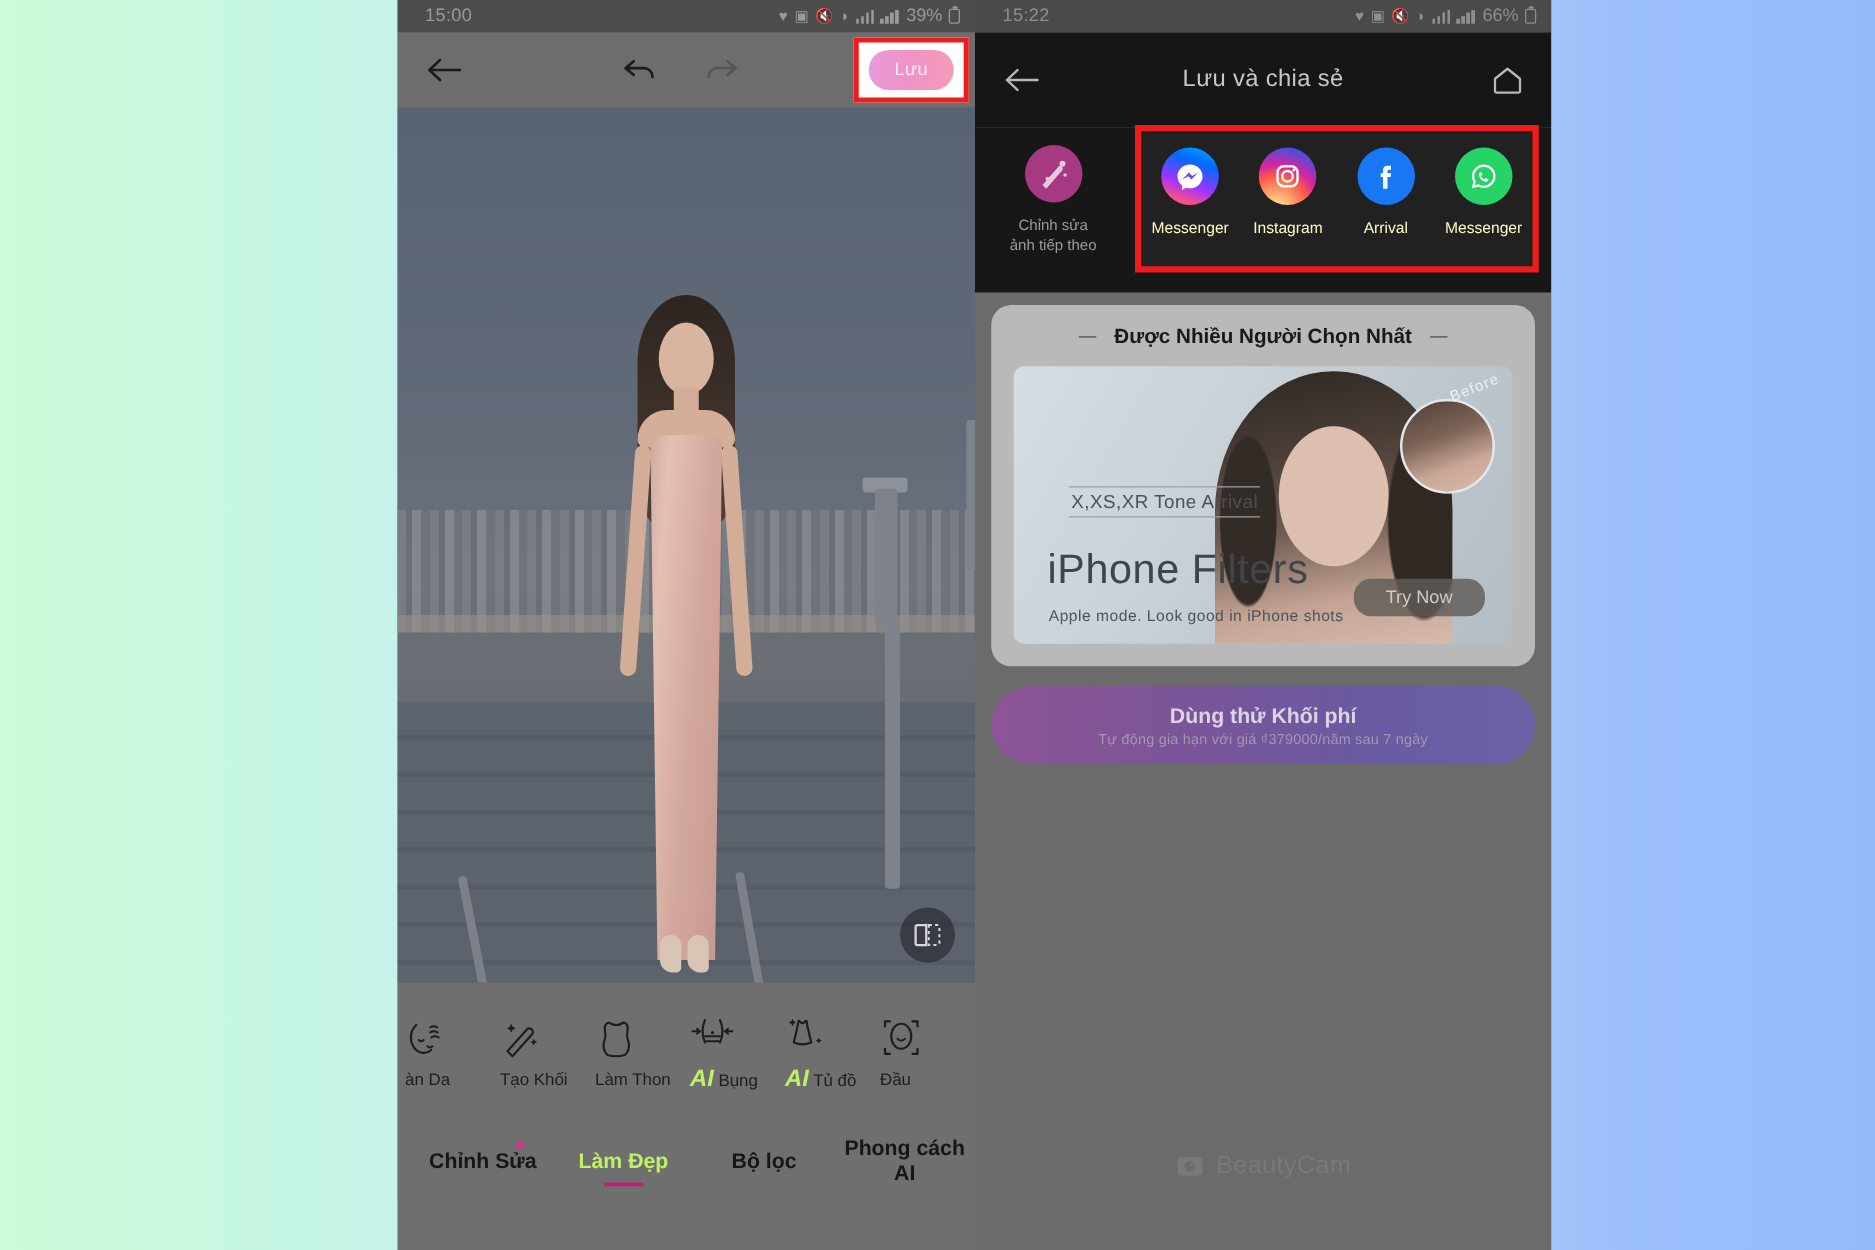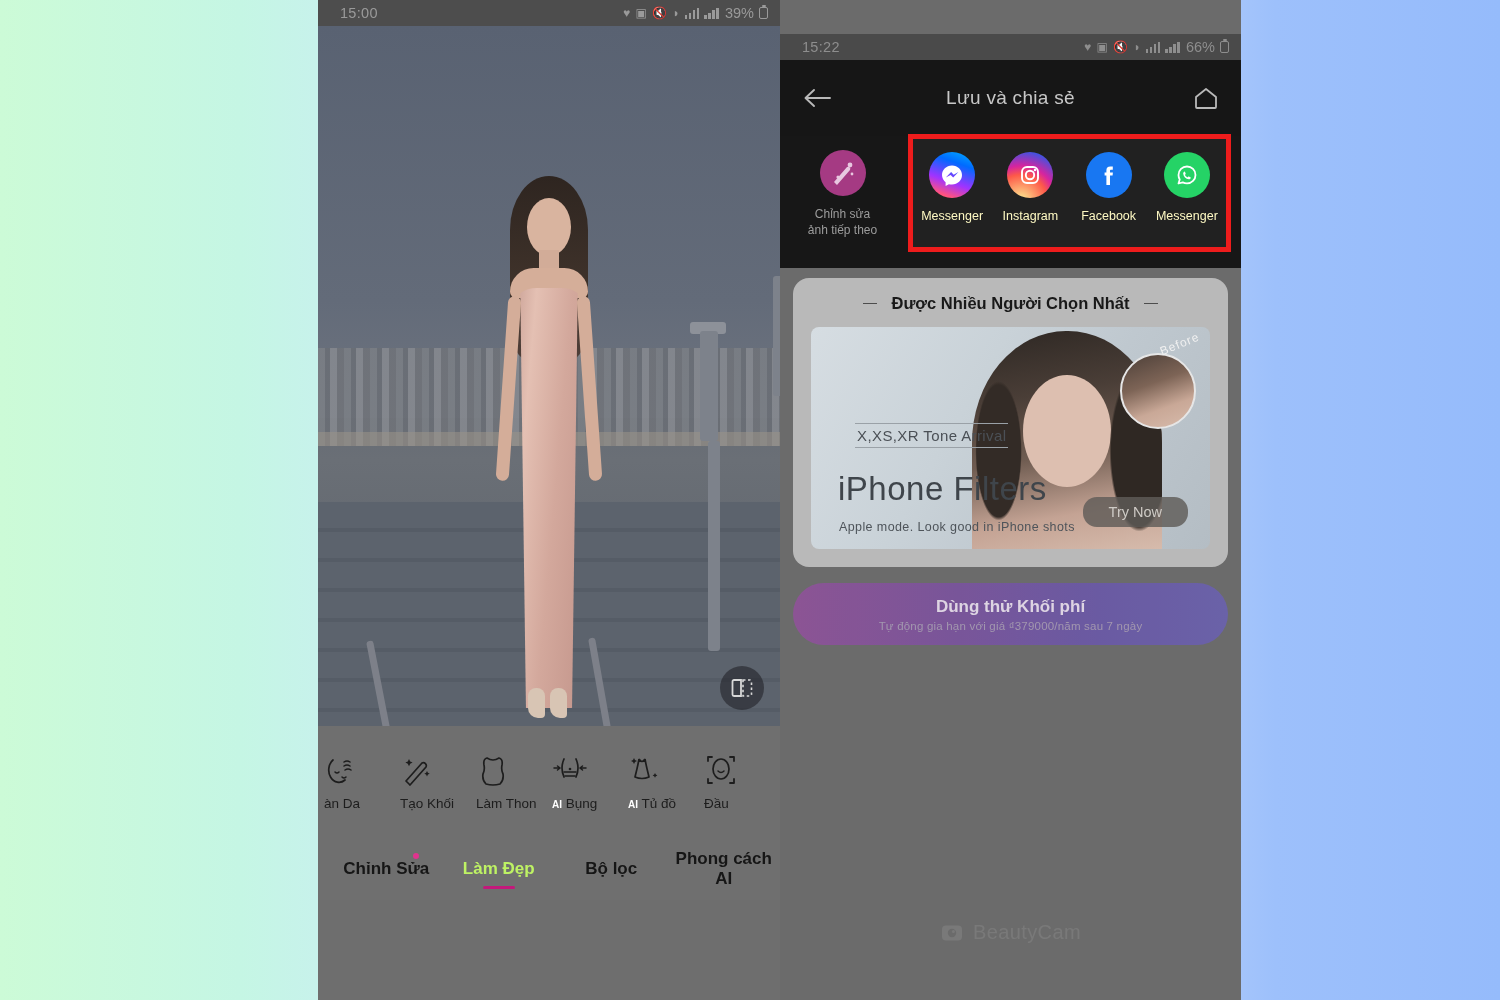--- a/index.html
+++ b/index.html
@@ -29,21 +29,21 @@
     height: 26px;
     display: flex;
     align-items: center;
     justify-content: space-between;
     padding: 0 12px 0 22px;
     font-size: 14.5px;
     letter-spacing: .3px;
   }
   .sb-left  { background: #4d4d4d; }
   .sb-left .sb-time, .sb-left .sb-icons { color: #9a9a9a; }
-  .sb-right { background: #4a4a4a; margin-top: 34px; }
+  .sb-right { background: #4a4a4a; }
   .sb-right .sb-time, .sb-right .sb-icons { color: #8e8e8e; }
   .sb-icons {
     display: flex; align-items: center; gap: 5px;
     font-size: 12px;
   }
   .sb-icons .glyph { display: inline-block; line-height: 1; }
   .sb-pct { font-size: 14.5px; margin-left: 1px; letter-spacing: 0; }
   .bars { display: inline-flex; align-items: flex-end; gap: 1.5px; height: 11px; }
   .bars i { display: block; width: 2.5px; background: currentColor; }
   .bars i:nth-child(1) { height: 4px; }
@@ -187,21 +187,21 @@
   }
   .tool {
     flex: 1 1 0;
     display: flex; flex-direction: column;
     align-items: flex-start; gap: 9px;
   }
   .tool .ticon { width: 34px; height: 34px; }
   .tool .tlabel {
     font-size: 13.5px; color: #1d1d1d; white-space: nowrap;
   }
-  .ai-tag { color: #ffffff; font-weight: bold; font-size: 10px; }
+  .ai-tag { color: #bef264; font-weight: bold; font-style: italic; font-size: 19px; }
 
   .tabs-strip {
     height: 62px;
     background: #6f6f6f;
     display: flex; align-items: center;
     padding-left: 12px;
   }
   .tab {
     flex: 1 1 0;
     text-align: center;
@@ -381,20 +381,40 @@
           <i></i>
           <i></i>
           <i></i>
           <i></i>
         </span>
       <span class="sb-pct">39%</span>
       <span class="batt"></span>
     </span>
   </div>
 
+  <div class="edit-toolbar">
+    <span class="tb-back">
+      <svg width="30" height="22" viewBox="0 0 30 22">
+          <path d="M28 11 H4 M12 3 L3.5 11 L12 19" stroke="#1c1c1c" stroke-width="2.1" fill="none" stroke-linecap="round" stroke-linejoin="round"></path>
+        </svg>
+    </span>
+    <span class="tb-undo">
+      <svg width="28" height="20" viewBox="0 0 28 20">
+          <path d="M9 3 L2.5 8.5 L9 14 M2.5 8.5 H17 a7 7 0 0 1 7 7" stroke="#1c1c1c" stroke-width="2.1" fill="none" stroke-linecap="round" stroke-linejoin="round"></path>
+        </svg>
+    </span>
+    <span class="tb-redo">
+      <svg width="28" height="20" viewBox="0 0 28 20">
+          <path d="M19 3 L25.5 8.5 L19 14 M25.5 8.5 H11 a7 7 0 0 0 -7 7" stroke="#3a3a3a" stroke-width="2.1" fill="none" stroke-linecap="round" stroke-linejoin="round"></path>
+        </svg>
+    </span>
+    <div class="save-highlight">
+      <div class="save-btn">Lưu</div>
+    </div>
+  </div>
 
   <div class="photo-area">
     <div class="sky"></div>
     <div class="city"></div>
     <div class="deck"></div>
     <div class="deck-edge"></div>
     <div class="pipe pipe-cap"></div>
     <div class="pipe pipe-1"></div>
     <div class="pipe pipe-2"></div>
     <div class="pipe pipe-3"></div>
@@ -571,21 +591,21 @@
             </svg>
         </span>
         <span class="slabel">Instagram</span>
       </div>
       <div class="share-item">
         <span class="circ c-facebook">
           <svg width="26" height="26" viewBox="0 0 26 26">
               <path d="M16.6 13.6 h-2.6 V23 h-3.6 v-9.4 H8.6 v-3.1 h1.8 V8.6 c0-2.5 1.1-4 4-4 h2.4 v3.1 h-1.5 c-.9 0-1.3.3-1.3 1.1 v1.7 h2.9 Z" fill="#ffffff"></path>
             </svg>
         </span>
-        <span class="slabel">Facebook</span>
+        <span class="slabel">Arrival</span>
       </div>
       <div class="share-item">
         <span class="circ c-whatsapp">
           <svg width="26" height="26" viewBox="0 0 26 26">
               <path d="M13 4.5 c-4.7 0-8.5 3.8-8.5 8.5 0 1.6.45 3.1 1.22 4.4 L4.5 21.5 l4.3-1.15 c1.25.68 2.68 1.05 4.2 1.05 4.7 0 8.5-3.8 8.5-8.5 S17.7 4.5 13 4.5 Z" stroke="#ffffff" stroke-width="1.8" fill="none" stroke-linejoin="round"></path>
               <path d="M10.2 9.6 c.35-.1.7.05.85.4 l.6 1.4 c.12.3.05.62-.18.82 l-.5.45 c-.12.12-.15.3-.06.44 .55.95 1.35 1.72 2.32 2.22 .15.08.33.04.44-.09 l.45-.5 c.2-.23.52-.3.82-.18 l1.4.6 c.35.15.5.5.4.85 -.25.85-1.1 1.4-2 1.3 -2.9-.35-5.2-2.65-5.55-5.55 -.1-.9.45-1.75 1.3-2 Z" fill="#ffffff"></path>
             </svg>
         </span>
         <span class="slabel">Messenger</span>
       </div>

